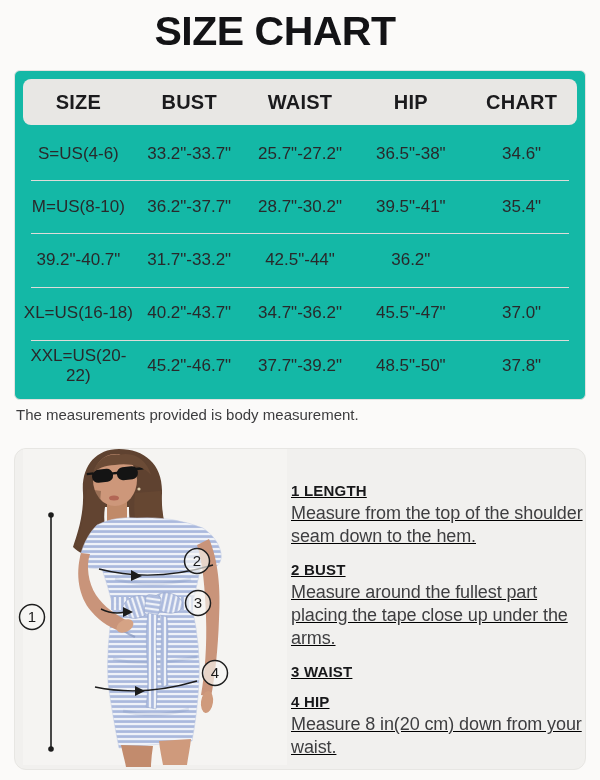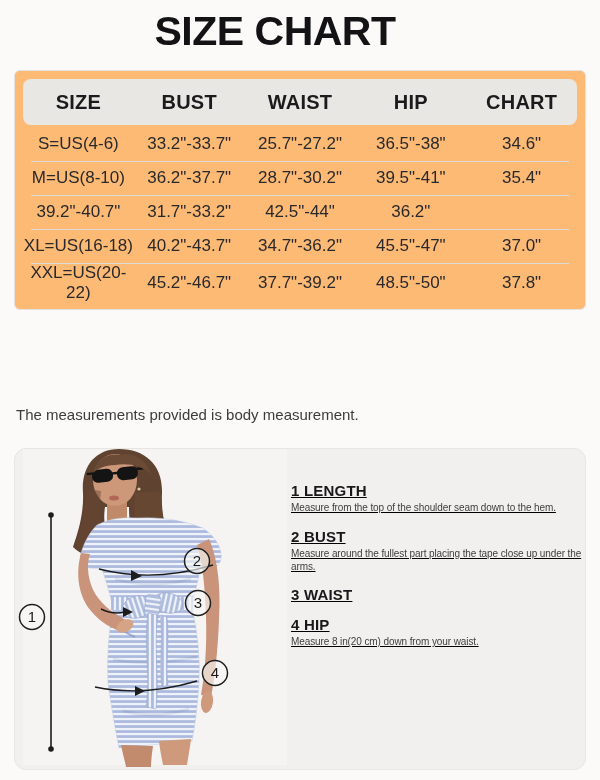--- a/index.html
+++ b/index.html
@@ -8,22 +8,22 @@
     background:#fbfaf9;
     font-family:"Liberation Sans", sans-serif;
   }
   .page-title {
     position:absolute; top:8px; left:0; width:550px; margin:0;
     text-align:center; font-size:41px; font-weight:bold;
     letter-spacing:-0.5px; color:#131316;
   }
   
   .table-card {
-    position:absolute; left:14px; top:70px; width:572px; height:240px;
-    box-sizing:border-box; background:#fdba74;
+    position:absolute; left:14px; top:70px; width:572px; height:330px;
+    box-sizing:border-box; background:#14b8a6;
     border:1px solid #e3e2e0; border-radius:6px;
   }
   .thead {
     position:absolute; left:8px; right:8px; top:8px; height:46px;
     background:#e8e7e4; border-radius:8px;
     display:grid; grid-template-columns:repeat(5,1fr);
     align-items:center; text-align:center;
     font-size:20px; font-weight:bold; color:#1b1b1d; letter-spacing:0.2px;
   }
   .tbody {
@@ -52,21 +52,21 @@
     border:1px solid #e7e6e3; border-radius:12px; overflow:hidden;
   }
   .figure-svg { position:absolute; left:0; top:0; display:block; }
   .guide { position:absolute; left:276px; top:33px; width:302px;text-decoration:underline; }
   .guide-item { margin:0 0 13px 0; }
   .guide-h {
     margin:0 0 3px 0; font-size:15px; font-weight:bold;
     color:#18181a; letter-spacing:0.2px;
   }
   .guide-p {
-    margin:0; font-size:10px; line-height:1.28; color:#3e3e40;
+    margin:0; font-size:18px; line-height:1.28; color:#3e3e40;
     letter-spacing:-0.1px;
   }
   
   .marker-num {
     font-family:"Liberation Sans",sans-serif; font-size:15px; fill:#1a1a1a;
   }
 </style>
 </head>
 <body>
 

